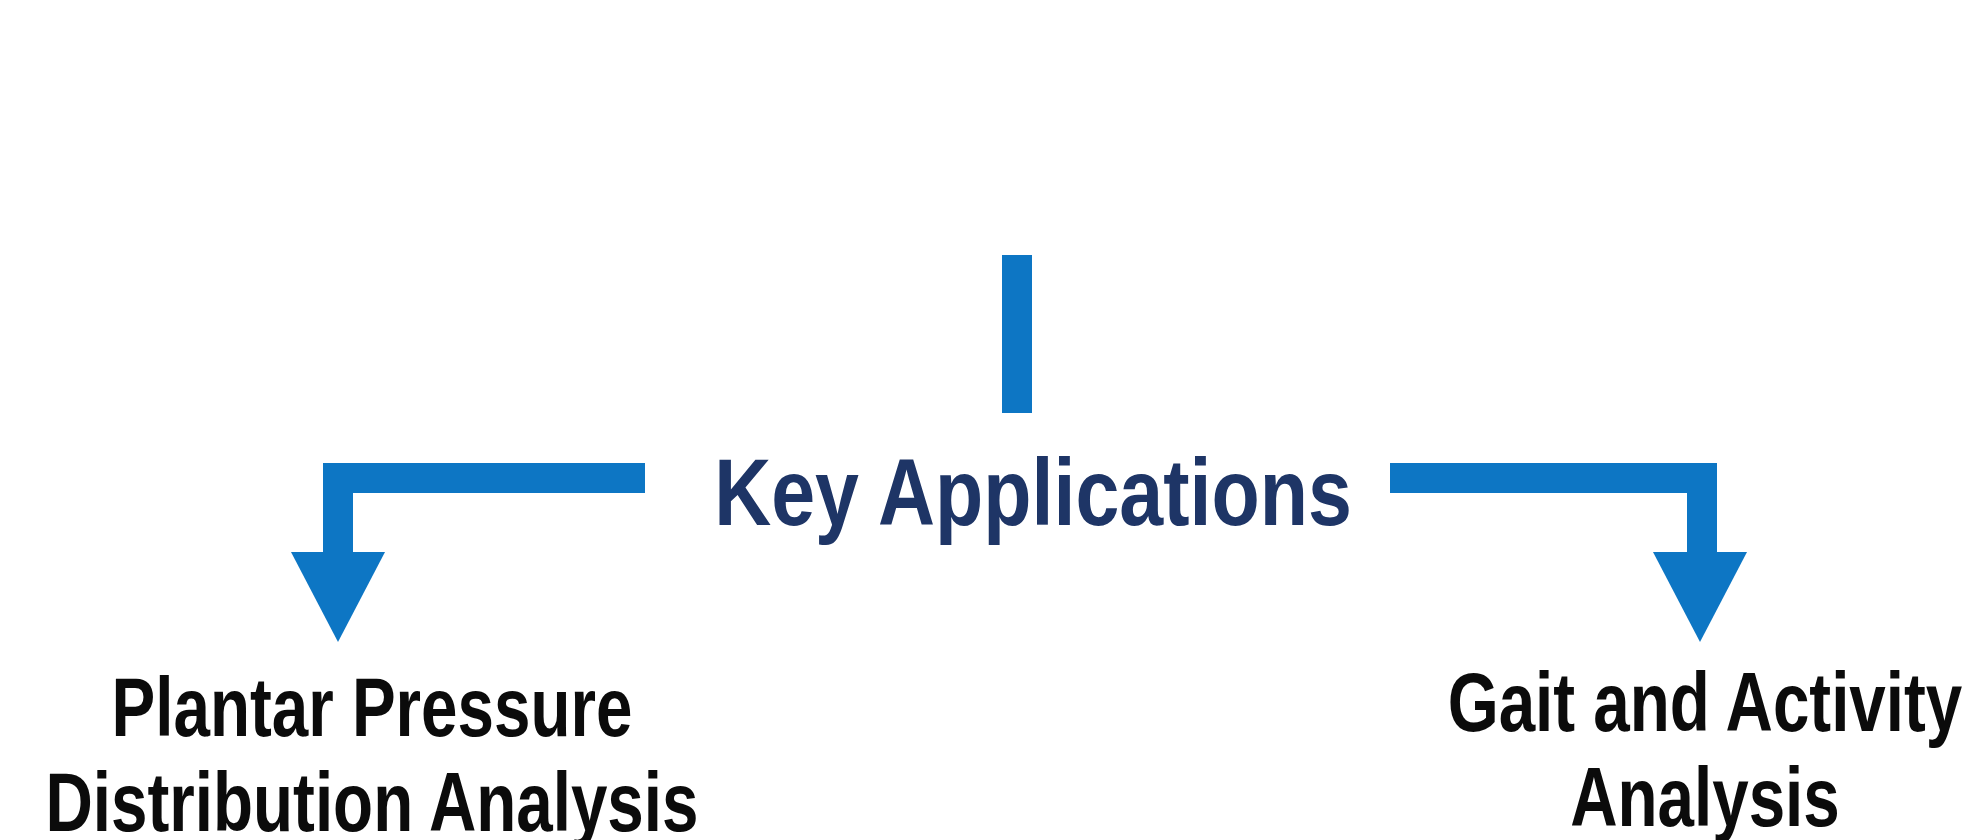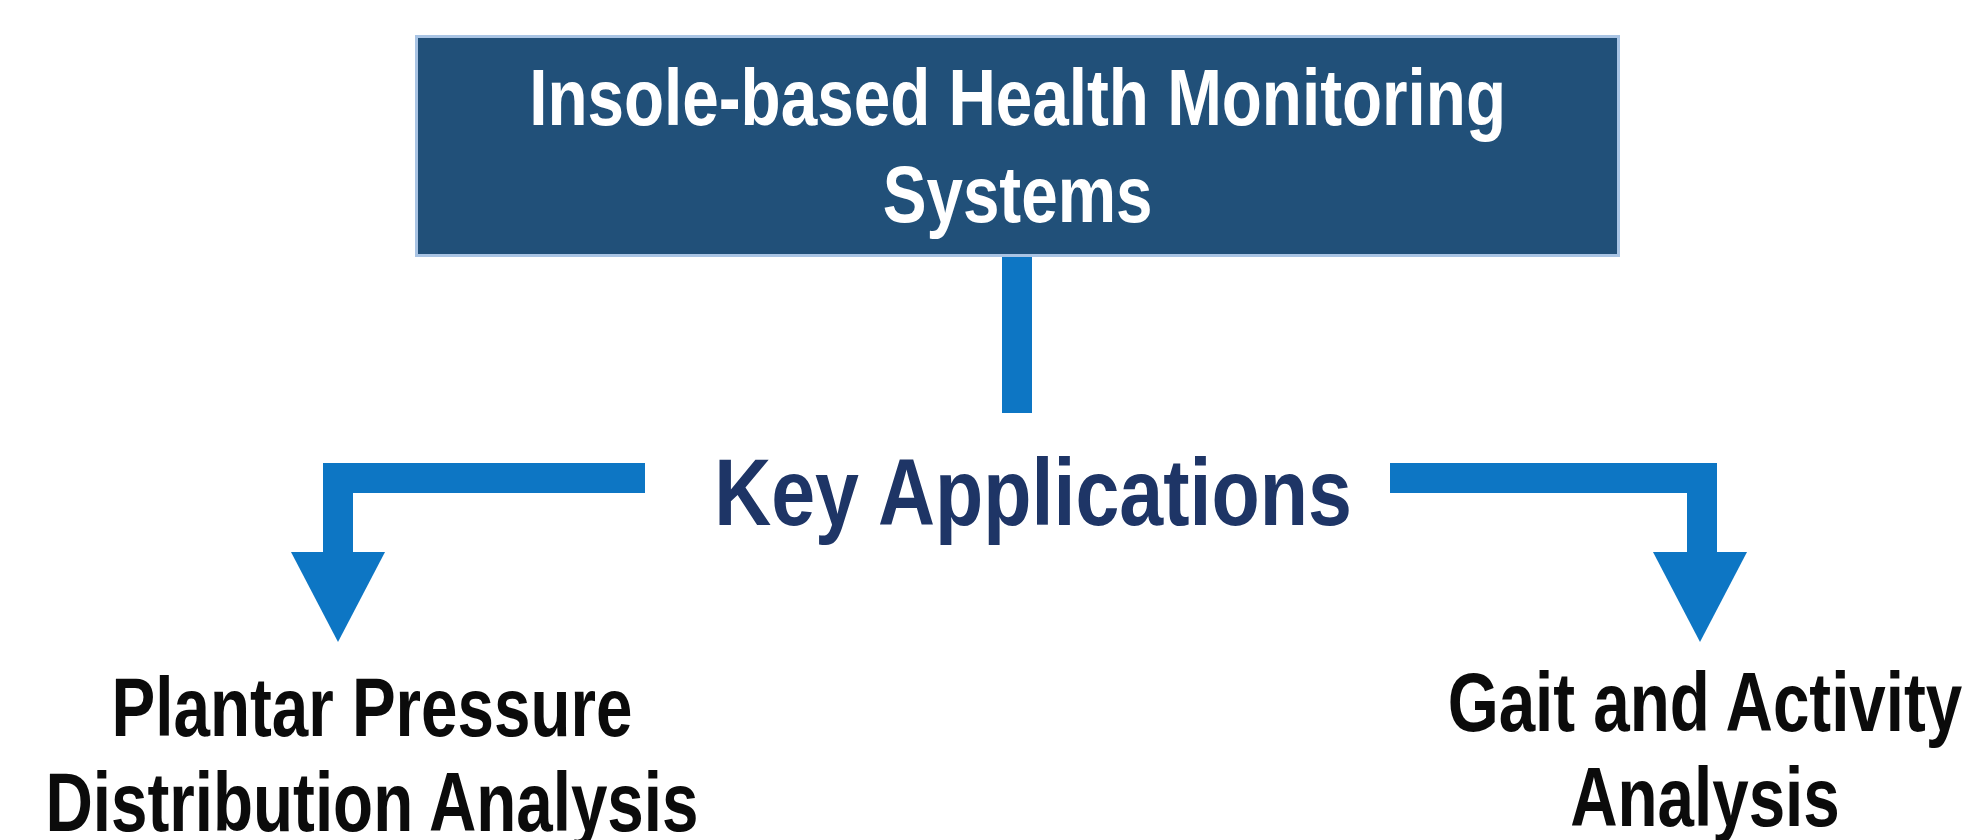--- a/index.html
+++ b/index.html
@@ -102,26 +102,20 @@
 
     <path d="M645,463 L323,463 L323,553 L353,553 L353,493 L645,493 Z" fill="#0d76c4"></path>
 
     <polygon points="291,552 385,552 338,642" fill="#0d76c4"></polygon>
 
     <path d="M1390,463 L1717,463 L1717,553 L1687,553 L1687,493 L1390,493 Z" fill="#0d76c4"></path>
 
     <polygon points="1653,552 1747,552 1700,642" fill="#0d76c4"></polygon>
   </svg>
 
-  <div class="title-box">
-    <div class="title-box-text">
-      <span class="title-line">Insole-based Health Monitoring</span>
-      <span class="title-line">Systems</span>
-    </div>
-  </div>
 
   <div class="hub-label">Key Applications</div>
 
   <div class="branch-label branch-left">
     <span class="branch-line">Plantar Pressure</span>
     <span class="branch-line">Distribution Analysis</span>
   </div>
 
   <div class="branch-label branch-right">
     <span class="branch-line">Gait and Activity</span>

